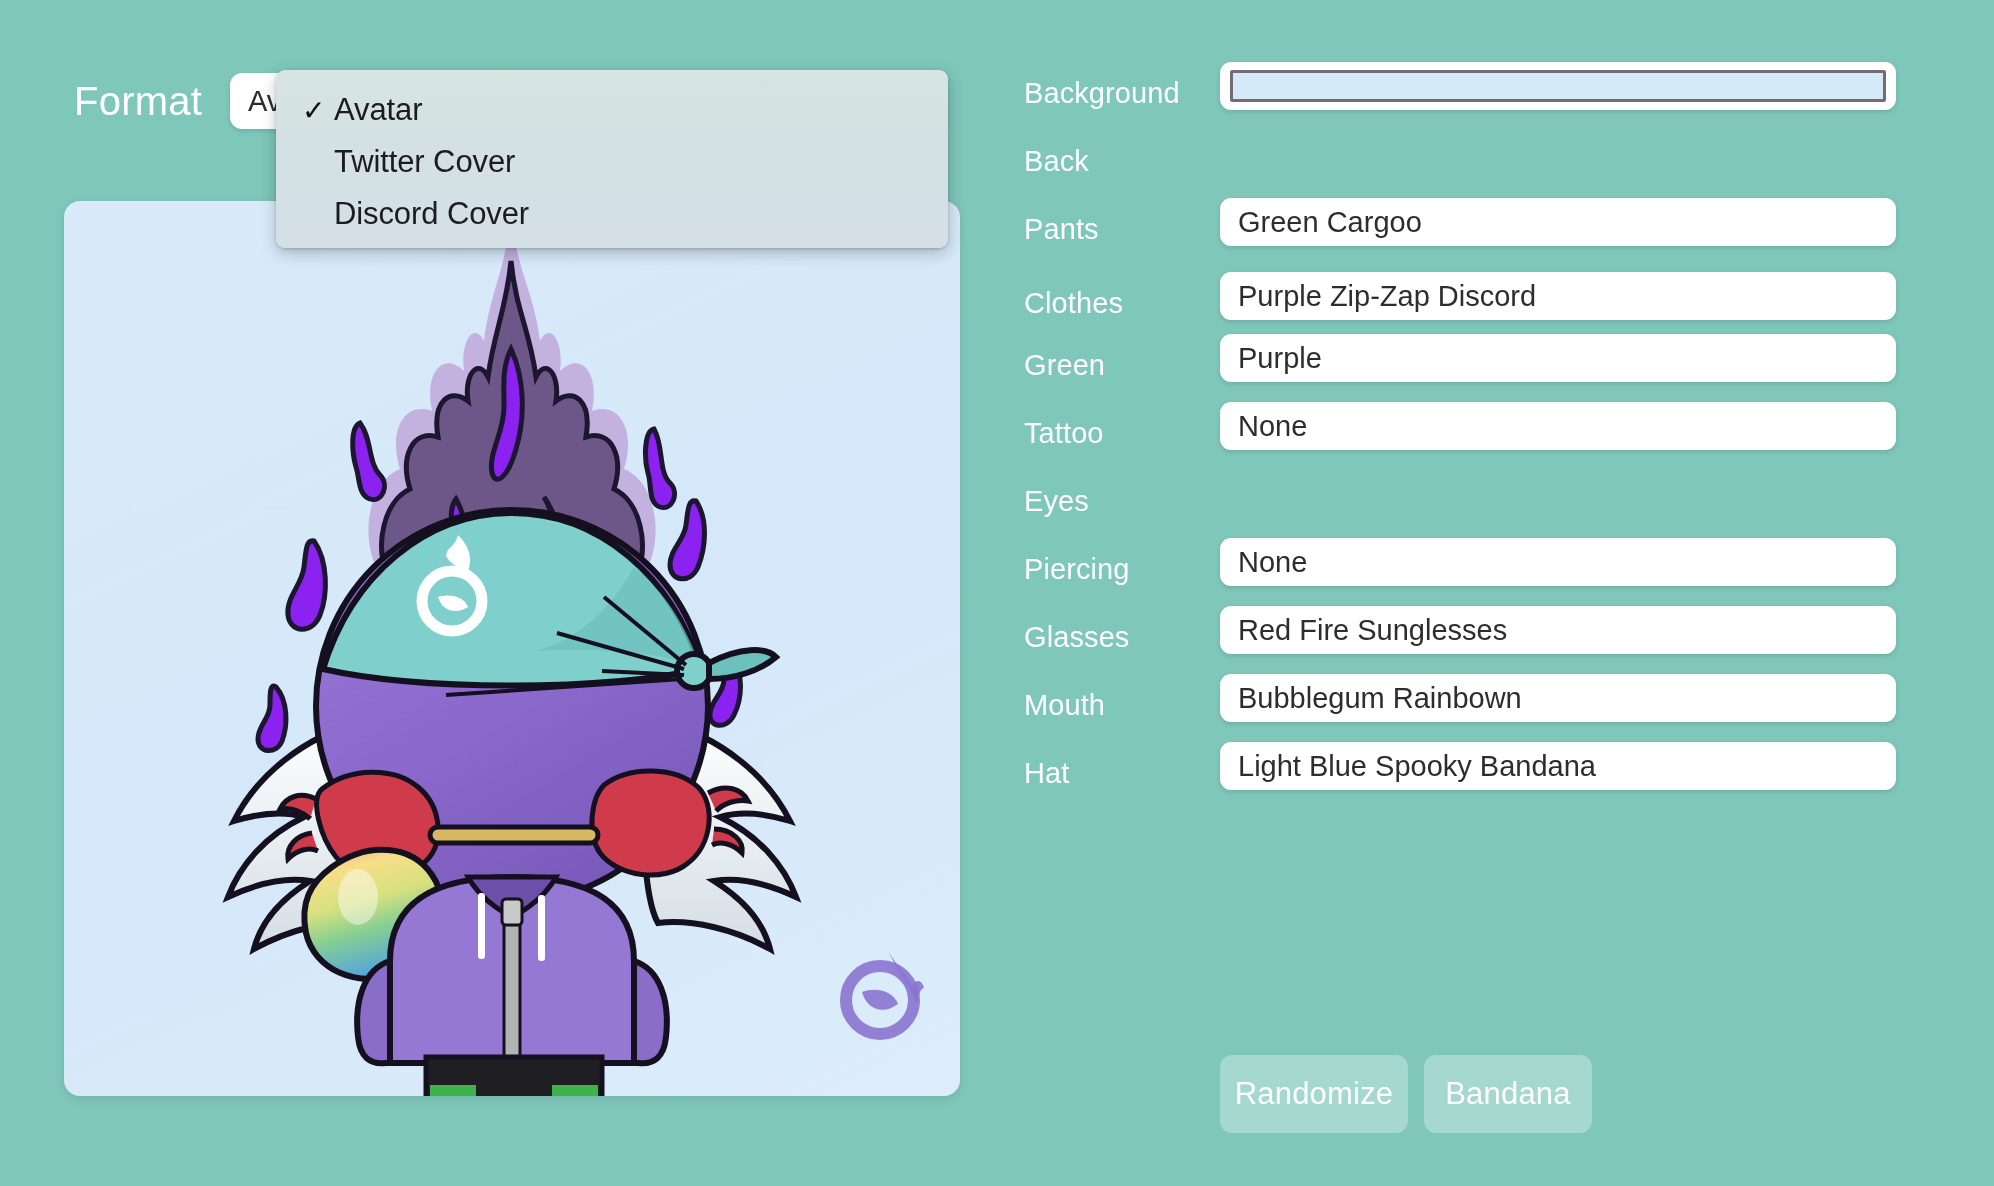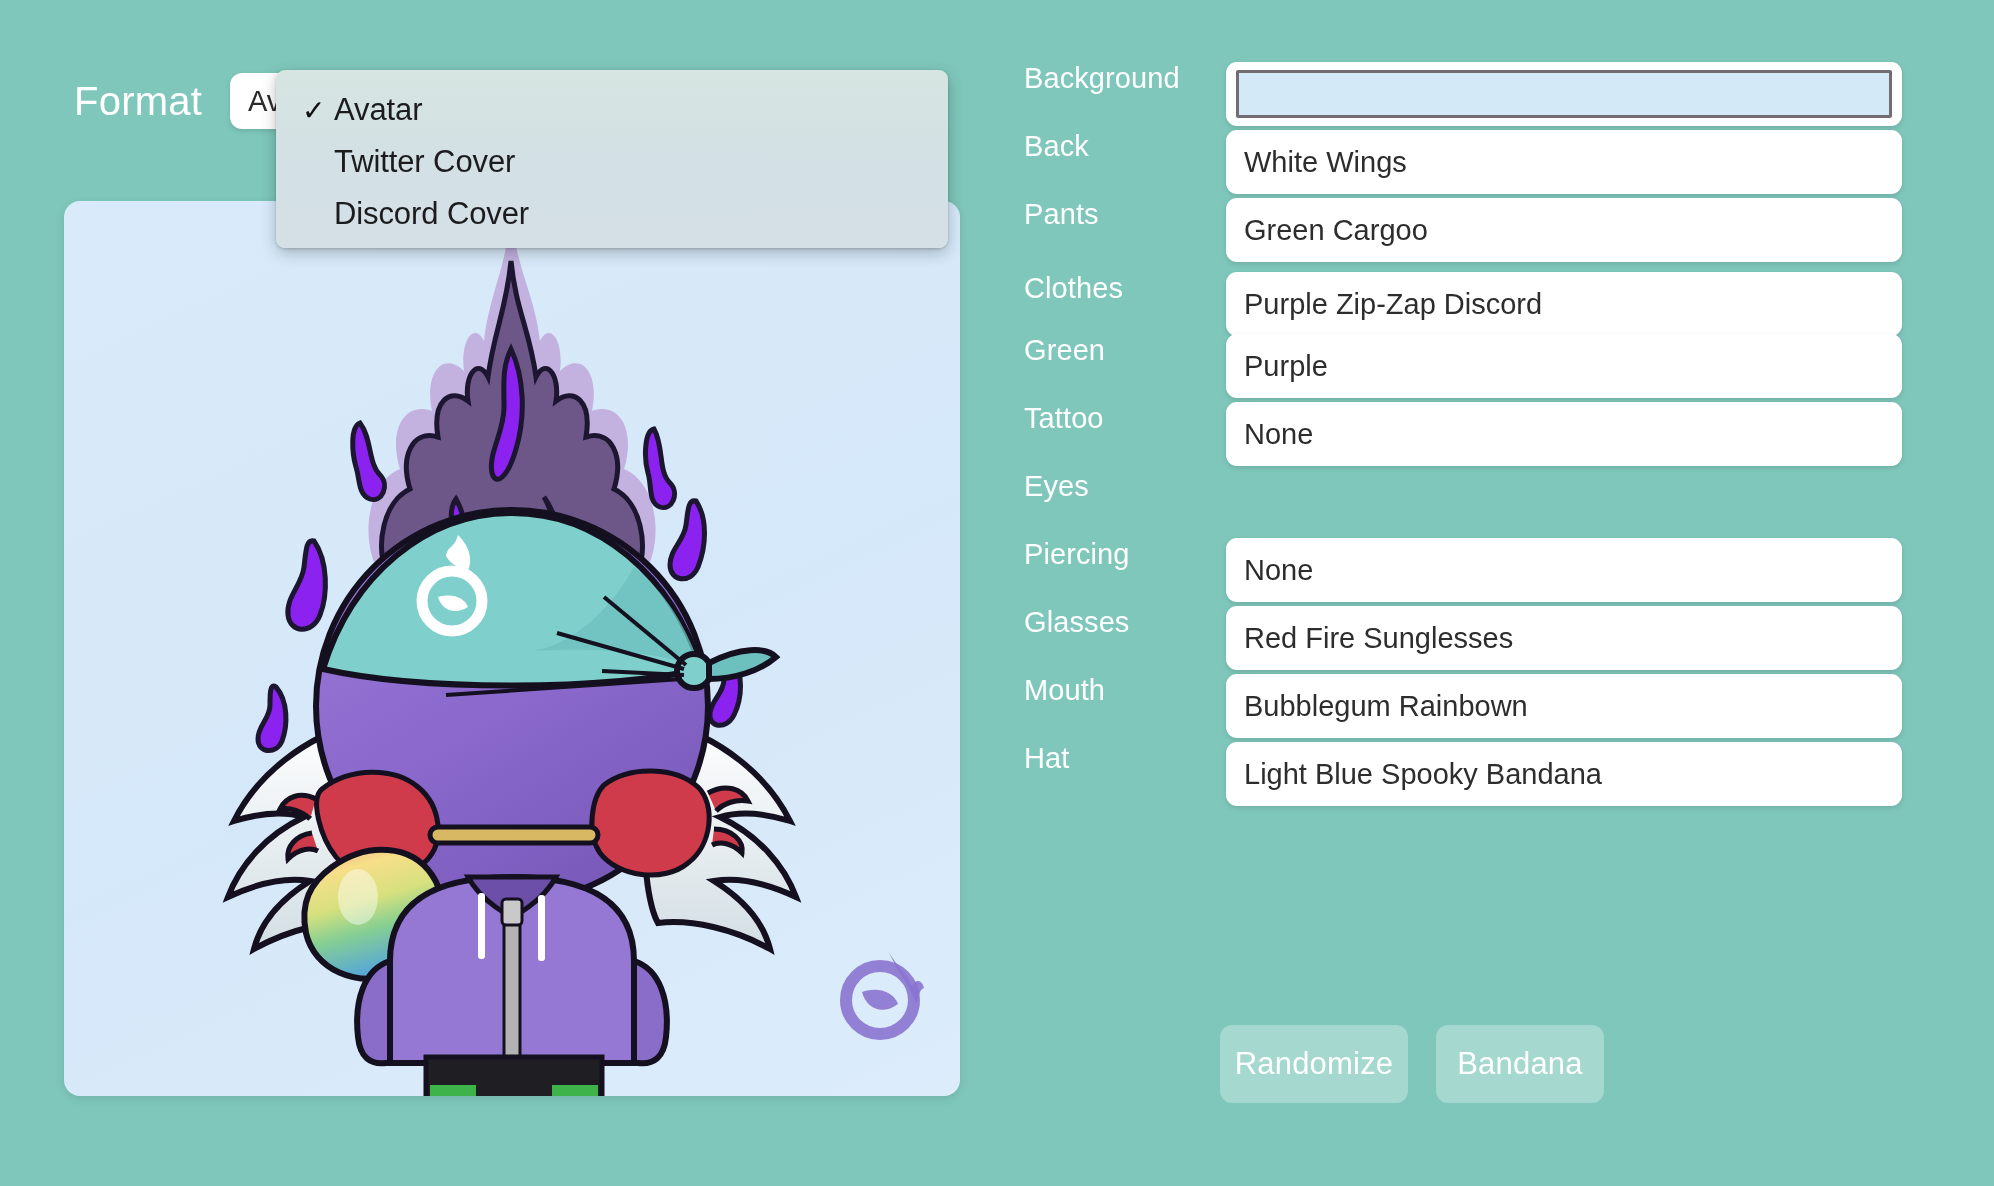--- a/index.html
+++ b/index.html
@@ -68,22 +68,22 @@
   #avatar-svg { position: absolute; left: 0; top: 0; }
   #avatar-watermark { position: absolute; right: 24px; bottom: 48px; }
 
   
   #traits-panel {
     position: absolute; left: 1000px; top: 0;
     width: 994px; height: 1186px;
   }
   .trait-row {
     position: absolute; left: 0;
-    width: 940px; height: 64px;
-    display: flex; align-items: flex-start; gap: 6px;
+    width: 940px; height: 48px;
+    display: flex; align-items: flex-end;
   }
   .trait-label {
     width: 220px; text-align: left;
     color: #ffffff; font-size: 29px; font-weight: 400;
     padding-left: 24px; letter-spacing: .1px;
     white-space: nowrap;
   }
   .trait-field {
     width: 676px; height: 100%;
     background: #ffffff; border-radius: 11px;
@@ -97,23 +97,23 @@
   .trait-field.color-field { padding: 8px 10px; }
   #background-color-swatch {
     width: 100%; height: 100%;
     background: #d3e9f8;
     border: 3px solid #756b72;
     border-radius: 2px;
   }
 
   
   #actions {
-    position: absolute; left: 0; top: 1025px;
+    position: absolute; left: 0; top: 1055px;
     width: 940px;
-    display: flex; gap: 28px;
+    display: flex; gap: 16px;
     padding-left: 220px;
   }
   .action-btn {
     height: 78px;
     background: rgba(255,255,255,.30);
     border: none; border-radius: 12px;
     color: #ffffff; font-size: 31px;
     font-family: "Liberation Sans", sans-serif;
     display: flex; align-items: center; justify-content: center;
     cursor: pointer;
@@ -298,21 +298,20 @@
 
   <div class="trait-row" style="top:62px">
     <div class="trait-label">Background</div>
     <div class="trait-field color-field">
       <div id="background-color-swatch" style="background: rgb(211, 233, 248);"></div>
     </div>
   </div>
 
   <div class="trait-row" style="top:130px">
     <div class="trait-label">Back</div>
-    <div class="trait-field">White Wings</div>
   </div>
 
   <div class="trait-row" style="top:198px">
     <div class="trait-label">Pants</div>
     <div class="trait-field">Green Cargoo</div>
   </div>
 
   <div class="trait-row" style="top:272px">
     <div class="trait-label">Clothes</div>
     <div class="trait-field">Purple Zip-Zap Discord</div>

